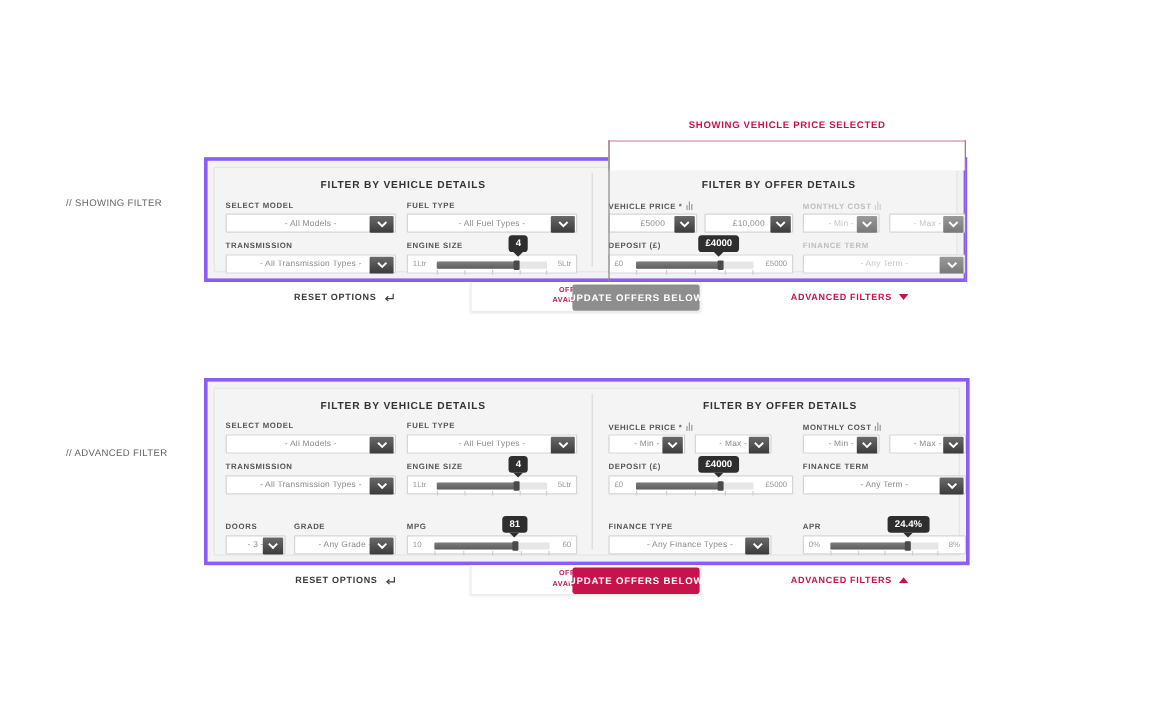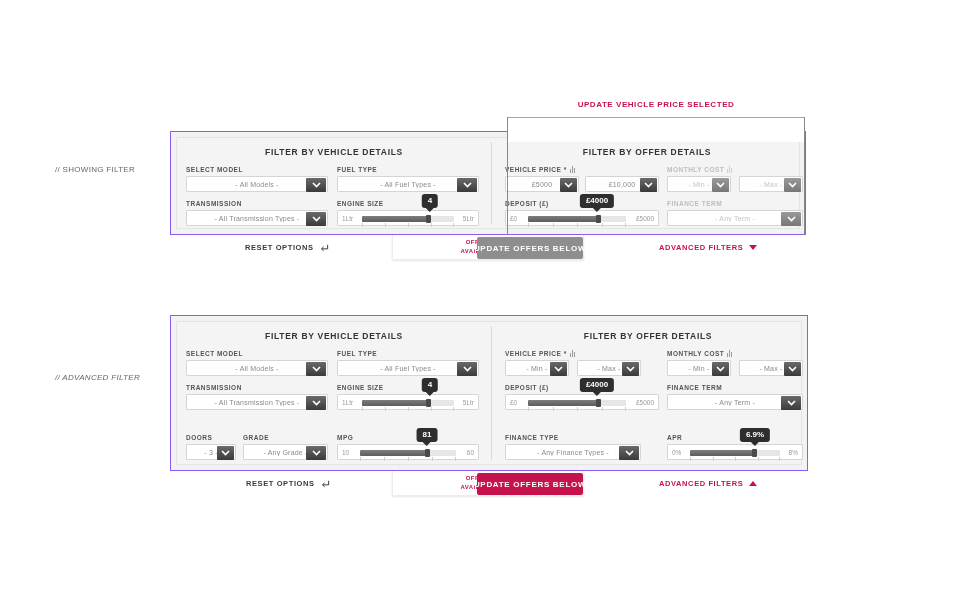--- a/index.html
+++ b/index.html
@@ -15,21 +15,21 @@
 
   
   .annot {
     position:absolute;
     font-size:8px;
     letter-spacing:0.3px;
     color:#666;
     white-space:nowrap;
   }
   .annot-regular { left:55px; top:165px; }
-  .annot-advanced { left:55px; top:373px;font-style:italic; }
+  .annot-advanced { left:55px; top:373px; }
 
   
   .callout-label {
     position:absolute;
     left:507px; top:100px;
     width:298px;
     text-align:center;
     font-size:8px;
     font-weight:bold;
     letter-spacing:0.55px;
@@ -52,21 +52,21 @@
     border-right:1px solid #888;
     border-top:none;
     pointer-events:none;
     z-index:6;
   }
 
   
   .panel {
     position:absolute;
     background:#f2f2f2;
-    border:1px solid #8b5cf6;
+    border:3px solid #8b5cf6;
   }
   #panel-regular { left:170px; top:131px; width:636px; height:104px; }
   #panel-advanced { left:170px; top:315px; width:638px; height:156px; }
 
   .panel-inner {
     position:absolute;
     left:5px; top:5px; right:5px; bottom:5px;
     background:#f4f4f4;
     border:1px solid #e4e4e4;
   }
@@ -288,21 +288,21 @@
     align-items:center;
   }
   .adv-toggle .cv { margin-left:6px; display:inline-block; }
 </style>
 </head>
 <body>
 
 <div class="annot annot-regular">// SHOWING FILTER</div>
 <div class="annot annot-advanced">// ADVANCED FILTER</div>
 
-<div class="callout-label">UPDATE VEHICLE PRICE SELECTED</div>
+<div class="callout-label">SHOWING VEHICLE PRICE SELECTED</div>
 <div class="callout-box"></div>
 <div class="callout-box-sides"></div>
 
 <div class="panel" id="panel-regular">
   <div class="panel-inner">
     <div class="col-divider" style="left:314px;"></div>
 
     <div class="section-title" style="left:0px; top:9px; width:314px;">FILTER BY VEHICLE DETAILS</div>
 
     <div class="field-label" style="left:9px; top:28px;">SELECT MODEL</div>
@@ -636,21 +636,21 @@
         <div class="ticks">
           <i style="left:0%"></i>
             <i style="left:25%"></i>
             <i style="left:50%"></i>
             <i style="left:75%"></i>
             <i style="left:99%"></i>
         </div>
         <div class="knob" style="left:71%;"></div>
       </div>
     </div>
-    <div class="bubble" style="left:578px; top:106px;">6.9%</div>
+    <div class="bubble" style="left:578px; top:106px;">24.4%</div>
   </div>
 </div>
 
 <div class="reset" style="left:246px; top:479px;">
   <span>RESET OPTIONS</span>
   <span class="ricon">
     <svg width="9" height="9" viewBox="0 0 10 10">
         <path d="M8.5 2 L8.5 6.5 L2 6.5" stroke="#3a3a3a" stroke-width="1.1" fill="none"></path>
         <path d="M4 4.3 L1.6 6.5 L4 8.6" stroke="#3a3a3a" stroke-width="1.1" fill="none"></path>
       </svg>

